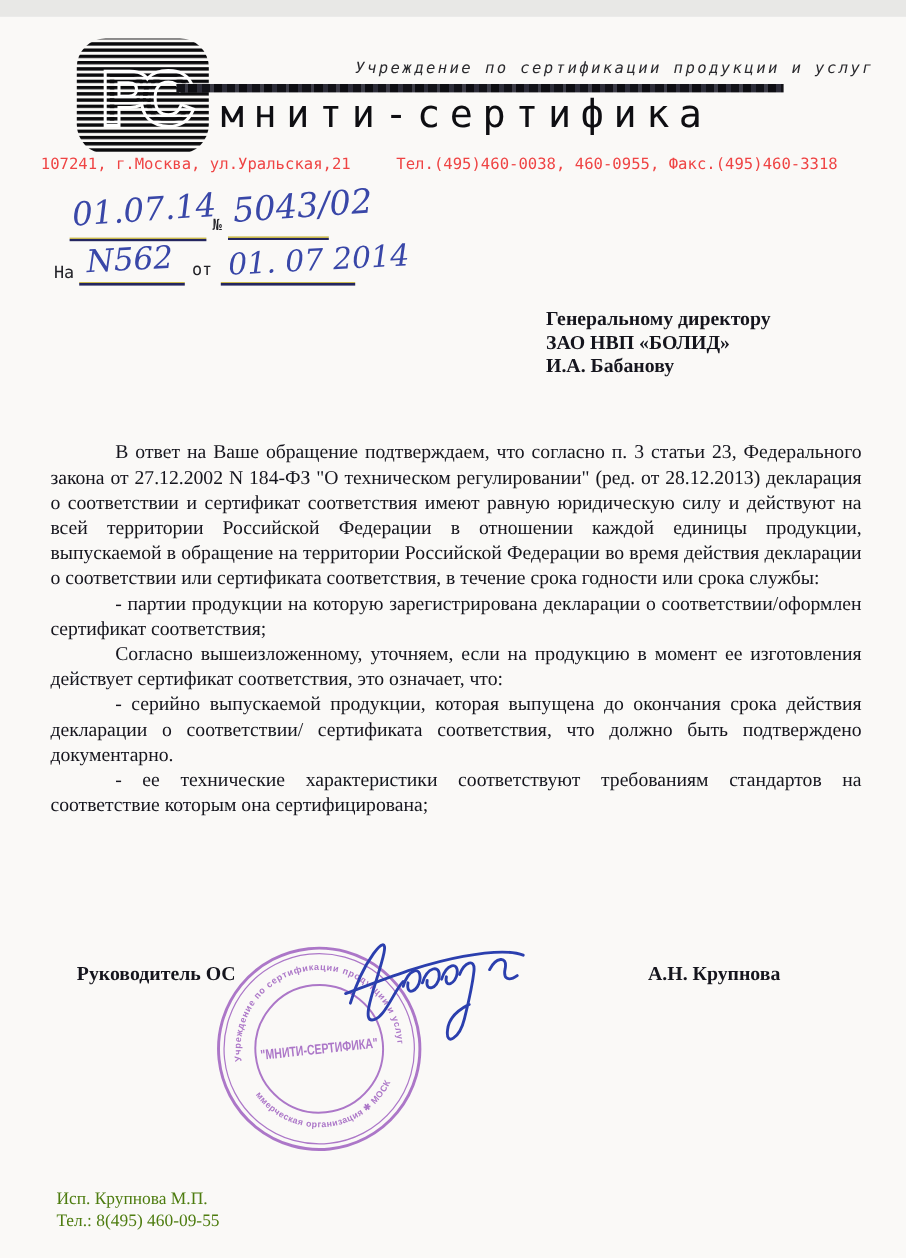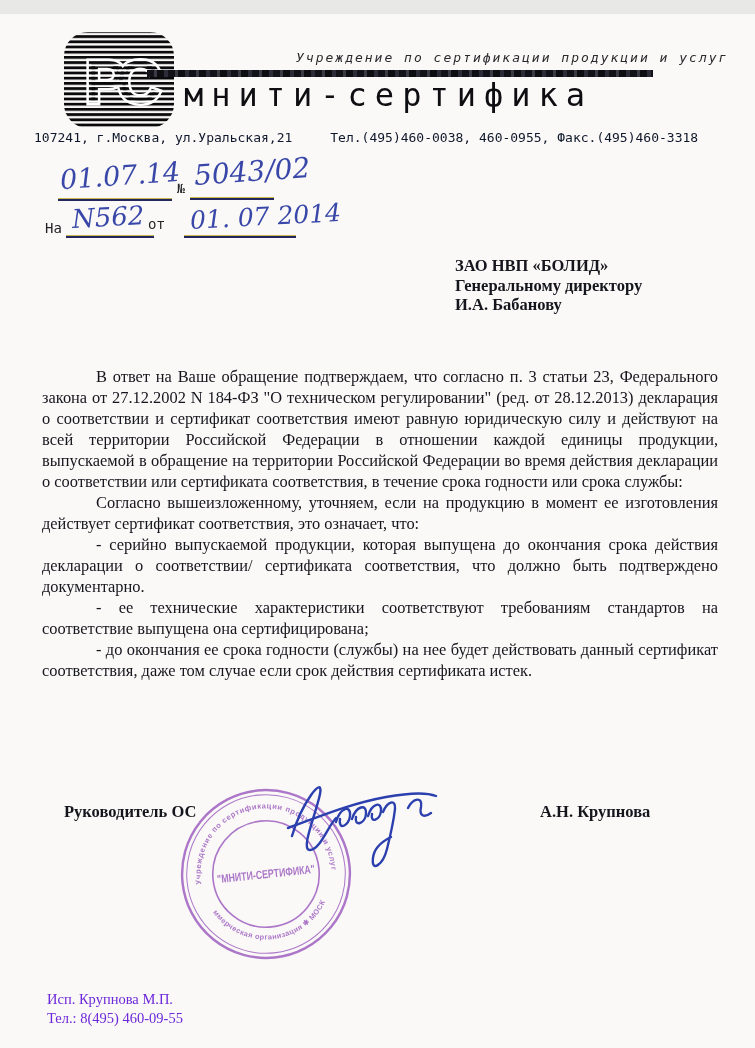--- a/index.html
+++ b/index.html
@@ -9,40 +9,40 @@
     font-family:"Liberation Serif", serif; color:#15151d;
   }
   .abs{position:absolute;}
   .mono{font-family:"DejaVu Sans Mono", monospace;}
 
   
   .tagline{left:296px; top:36px; font-size:13px; font-style:italic; letter-spacing:2px; color:#2a2a2e; white-space:nowrap;}
   .header-rule{left:147px; top:56px; width:506px; height:7px;
     background:repeating-linear-gradient(90deg,#121218 0 7px,#3b3b46 7px 10px,#0d0d12 10px 17px,#2c2c38 17px 21px);}
   .org-title{left:184px; top:62px; font-size:32px; letter-spacing:8px; color:#0e0e12; white-space:nowrap;}
-  .addr-line{left:34px; top:116px; font-size:13px; color:#0f172a; white-space:nowrap;}
+  .addr-line{left:34px; top:116px; font-size:13px; color:#ef4444; white-space:nowrap;}
   .addr-line .gap{display:inline-block; width:38px;}
 
   
   .hand{font-family:"DejaVu Serif", serif; font-style:italic; color:#3947a8; white-space:nowrap;}
   .uline{height:3px; background:linear-gradient(to bottom,#c9b94c 0%,#c9b94c 34%,#24265f 34%);}
   .ref-label{font-size:14px; color:#232328;}
 
   
   .recipient{left:455px; top:242px; font-weight:bold; font-size:16.5px; line-height:19.5px;}
 
   
   .body-text{left:42px; top:352px; width:676px; font-size:16.4px; line-height:21px; text-align:justify;}
   .body-text p{margin:0; text-indent:54px;}
 
   
   .sig-label{font-weight:bold; font-size:16.5px;}
 
   
-  .footer{left:47px; top:976px; font-size:14.5px; line-height:19px; color:#6d28d9;}
+  .footer{left:47px; top:976px; font-size:14.5px; line-height:19px; color:#4d7c0f;}
 
   .stamp-wrap{left:178px; top:772px; width:176px; height:176px; transform:rotate(-6deg); opacity:.88;}
   .sig-ink{left:282px; top:752px; width:190px; height:125px;}
 </style>
 </head>
 <body>
 
 <div class="page">
 
   <div class="abs" style="left:62px; top:16px; width:114px; height:102px;">
@@ -68,36 +68,36 @@
   <div class="abs uline" style="left:58px; top:184px; width:114px;"></div>
 
   <div class="abs ref-label mono" style="left:177px; top:167px; font-size:13px;">№</div>
   <div class="abs hand" style="left:194px; top:141px; font-size:28px; transform:rotate(-4deg);">5043/02</div>
   <div class="abs uline" style="left:190px; top:183px; width:84px;"></div>
 
   <div class="abs ref-label mono" style="left:45px; top:206px;">На</div>
   <div class="abs hand" style="left:72px; top:188px; font-size:26px; transform:rotate(-3deg);">N562</div>
   <div class="abs uline" style="left:66px; top:221px; width:88px;"></div>
 
-  <div class="abs ref-label mono" style="left:148px; top:203px;font-family:Liberation Mono, monospace;">от</div>
+  <div class="abs ref-label mono" style="left:160px; top:203px;">от</div>
   <div class="abs hand" style="left:190px; top:188px; font-size:25px; transform:rotate(-3deg);">01. 07 2014</div>
   <div class="abs uline" style="left:184px; top:221px; width:112px;"></div>
 
   <div class="abs recipient">
+    <div>Генеральному директору</div>
     <div>ЗАО НВП «БОЛИД»</div>
-    <div>Генеральному директору</div>
     <div>И.А. Бабанову</div>
   </div>
 
   <div class="abs body-text">
     <p>В ответ на Ваше обращение подтверждаем, что согласно п. 3 статьи 23, Федерального закона от 27.12.2002 N 184-ФЗ "О техническом регулировании" (ред. от 28.12.2013) декларация о соответствии и сертификат соответствия имеют равную юридическую силу и действуют на всей территории Российской Федерации в отношении каждой единицы продукции, выпускаемой в обращение на территории Российской Федерации во время действия декларации о соответствии или сертификата соответствия, в течение срока годности или срока службы:</p>
+    <p>- партии продукции на которую зарегистрирована декларации о соответствии/оформлен сертификат соответствия;</p>
     <p>Согласно вышеизложенному, уточняем, если на продукцию в момент ее изготовления действует сертификат соответствия, это означает, что:</p>
     <p>- серийно выпускаемой продукции, которая выпущена до окончания срока действия декларации о соответствии/ сертификата соответствия, что должно быть подтверждено документарно.</p>
-    <p>- ее технические характеристики соответствуют требованиям стандартов на соответствие выпущена она сертифицирована;</p>
-    <p>- до окончания ее срока годности (службы) на нее будет действовать данный сертификат соответствия, даже  том случае если срок действия сертификата истек.</p>
+    <p>- ее технические характеристики соответствуют требованиям стандартов на соответствие которым она сертифицирована;</p>
   </div>
 
   <div class="abs sig-label" style="left:64px; top:788px;">Руководитель ОС</div>
   <div class="abs sig-label" style="left:540px; top:788px;">А.Н. Крупнова</div>
 
   <div class="abs stamp-wrap">
     <svg width="176" height="176" viewBox="0 0 172 172">
       <g stroke="#a266c2" fill="none">
         <circle cx="86" cy="86" r="82" stroke-width="2.4"></circle>
         <circle cx="86" cy="86" r="77.5" stroke-width="1"></circle>

